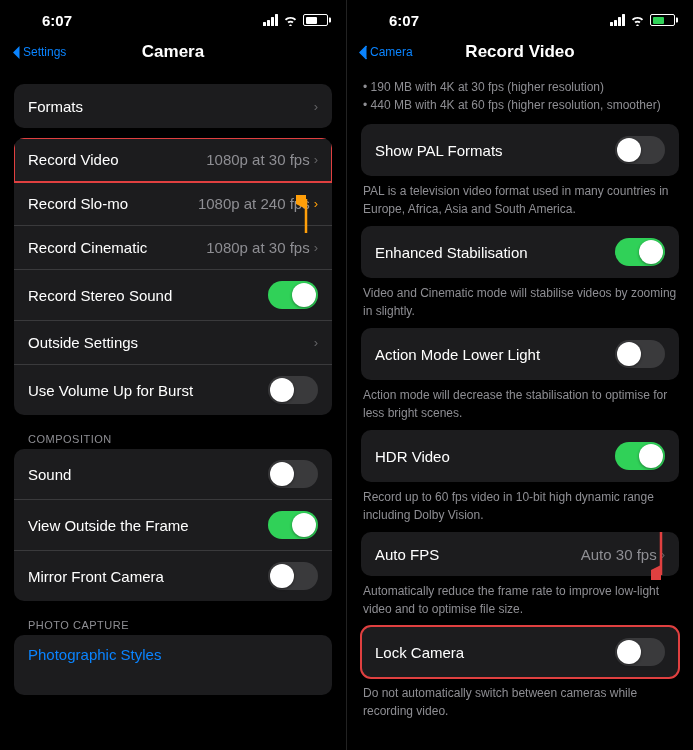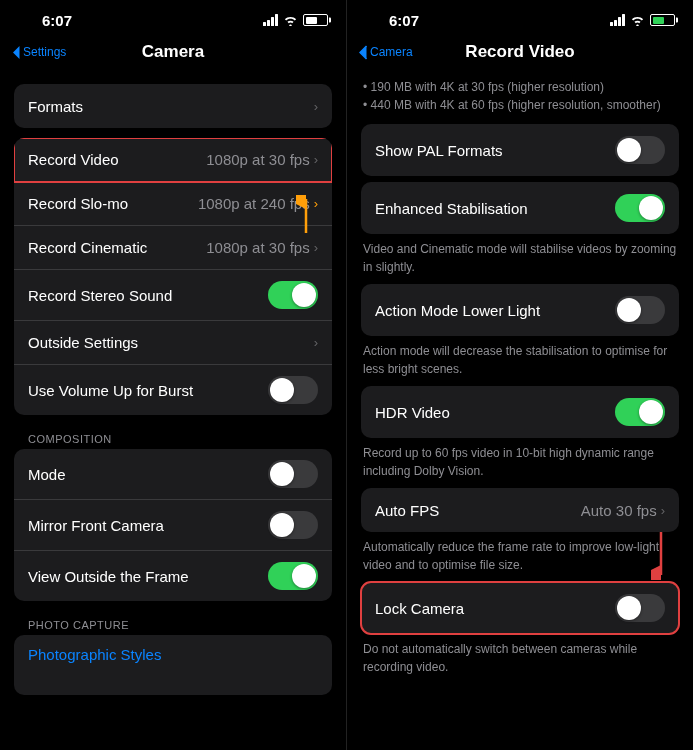--- a/index.html
+++ b/index.html
@@ -350,34 +350,34 @@
             <div class="toggle-knob"></div>
           </div>
         </div>
 
 
       </div>
 
       <div class="section-label">COMPOSITION</div>
       <div class="settings-group">
         <div class="settings-row">
-          <span class="row-label">Mode</span>
+          <span class="row-label">Sound</span>
           <div class="toggle off">
+            <div class="toggle-knob"></div>
+          </div>
+        </div>
+        <div class="settings-row">
+          <span class="row-label">View Outside the Frame</span>
+          <div class="toggle on">
             <div class="toggle-knob"></div>
           </div>
         </div>
         <div class="settings-row">
           <span class="row-label">Mirror Front Camera</span>
           <div class="toggle off">
-            <div class="toggle-knob"></div>
-          </div>
-        </div>
-        <div class="settings-row">
-          <span class="row-label">View Outside the Frame</span>
-          <div class="toggle on">
             <div class="toggle-knob"></div>
           </div>
         </div>
       </div>
 
       <div class="section-label">PHOTO CAPTURE</div>
       <div class="settings-group">
         <div class="settings-row" style="flex-direction:column; align-items:flex-start; min-height:60px;">
           <span class="row-label-blue">Photographic Styles</span>
 
@@ -437,20 +437,21 @@
       </div>
 
       <div class="rv-group">
         <div class="rv-row">
           <span class="rv-row-label">Show PAL Formats</span>
           <div class="toggle off">
             <div class="toggle-knob"></div>
           </div>
         </div>
       </div>
+      <div class="rv-sub-text">PAL is a television video format used in many countries in Europe, Africa, Asia and South America.</div>
 
       <div class="rv-group">
         <div class="rv-row">
           <span class="rv-row-label">Enhanced Stabilisation</span>
           <div class="toggle on">
             <div class="toggle-knob"></div>
           </div>
         </div>
       </div>
       <div class="rv-sub-text">Video and Cinematic mode will stabilise videos by zooming in slightly.</div>

